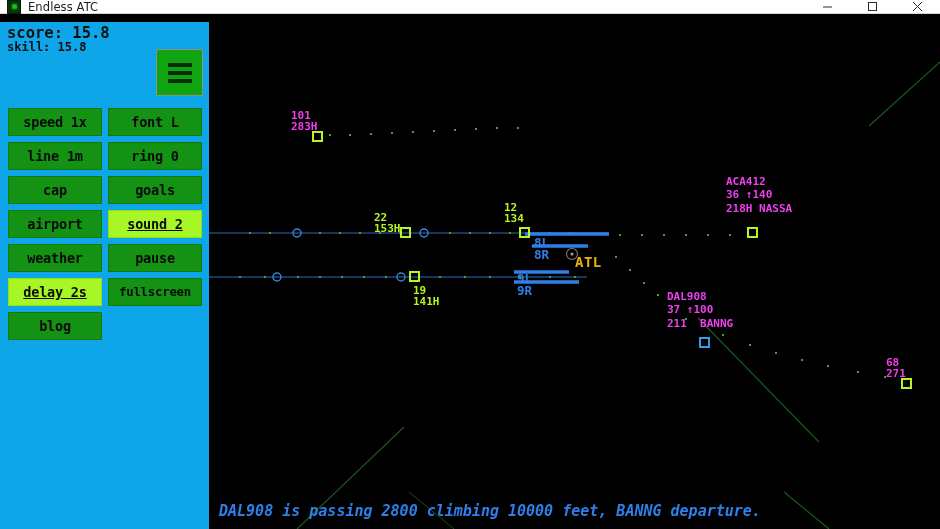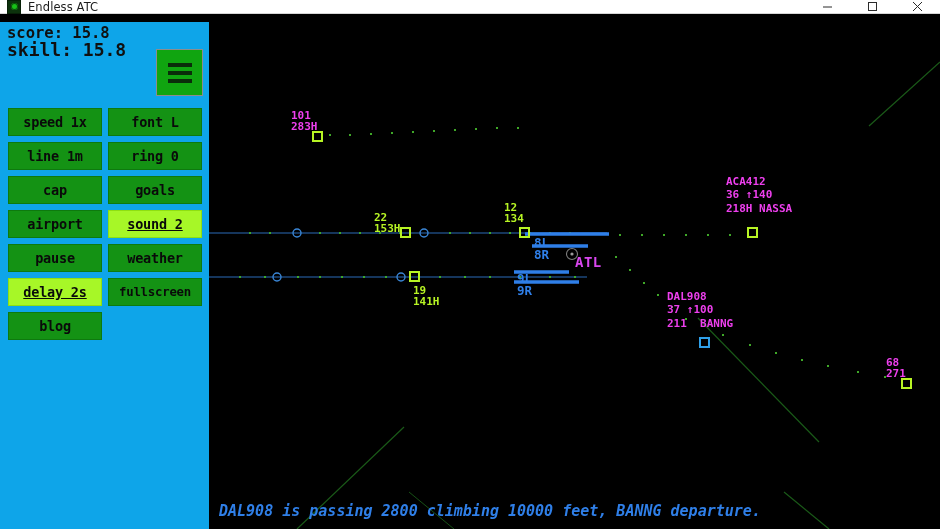--- a/index.html
+++ b/index.html
@@ -45,21 +45,21 @@
     position:absolute; left:0; top:22px; width:209px; height:507px;
     background:#0ea5e9;
   }
   #score-block {
     position:absolute; left:7px; top:3px;
     font-family:"DejaVu Sans Mono", monospace;
     font-weight:bold; color:#101010;
     line-height:1.05;
   }
   #score-line { font-size:15.5px; }
-  #skill-line { font-size:18px; }
+  #skill-line { font-size:12px; }
 
   #menu-button {
     position:absolute; left:156px; top:27px;
     width:47px; height:47px;
     background:#10a510; border:1px solid #8d8d8d;
     display:flex; flex-direction:column;
     align-items:center; justify-content:center; gap:4px;
     cursor:pointer;
   }
   #menu-button .bar { width:24px; height:4px; background:#0a2d0a; }
@@ -97,21 +97,21 @@
     position:absolute;
     font-family:"DejaVu Sans Mono", monospace;
     font-weight:bold;
     line-height:1.0;
     white-space:pre;
     pointer-events:none;
   }
   .lbl.green   { color:#b7f424; font-size:11px; }
   .lbl.magenta { color:#ee3fee; font-size:11px; }
   .lbl.rwy     { color:#2f7fe8; font-size:12.5px; }
-  .lbl.atl     { color:#d946ef; font-size:14px; font-weight:bold; letter-spacing:0.5px;}
+  .lbl.atl     { color:#eab308; font-size:14px; font-weight:bold; letter-spacing:0.5px;}
   .lbl.msg     { color:#2f7fe8; font-size:15px;font-style:italic; }
 
   .sq {
     position:absolute; width:11px; height:11px;
     border:2px solid #b7f424; background:transparent;
   }
   .sq.cyan { border-color:#2f9fe8; }
 </style>
 </head>
 <body>
@@ -157,22 +157,22 @@
 
     <div id="btn-grid">
         <div class="gbtn">speed 1x</div>
         <div class="gbtn">font L</div>
         <div class="gbtn">line 1m</div>
         <div class="gbtn">ring 0</div>
         <div class="gbtn">cap</div>
         <div class="gbtn">goals</div>
         <div class="gbtn">airport</div>
         <div class="gbtn active">sound 2</div>
+        <div class="gbtn">weather</div>
         <div class="gbtn">pause</div>
-        <div class="gbtn">weather</div>
         <div class="gbtn active">delay 2s</div>
         <div class="gbtn small">fullscreen</div>
         <div class="gbtn">blog</div>
       </div>
   </div>
 
   <div id="radar">
 
     <svg width="731" height="507">
       <defs>

